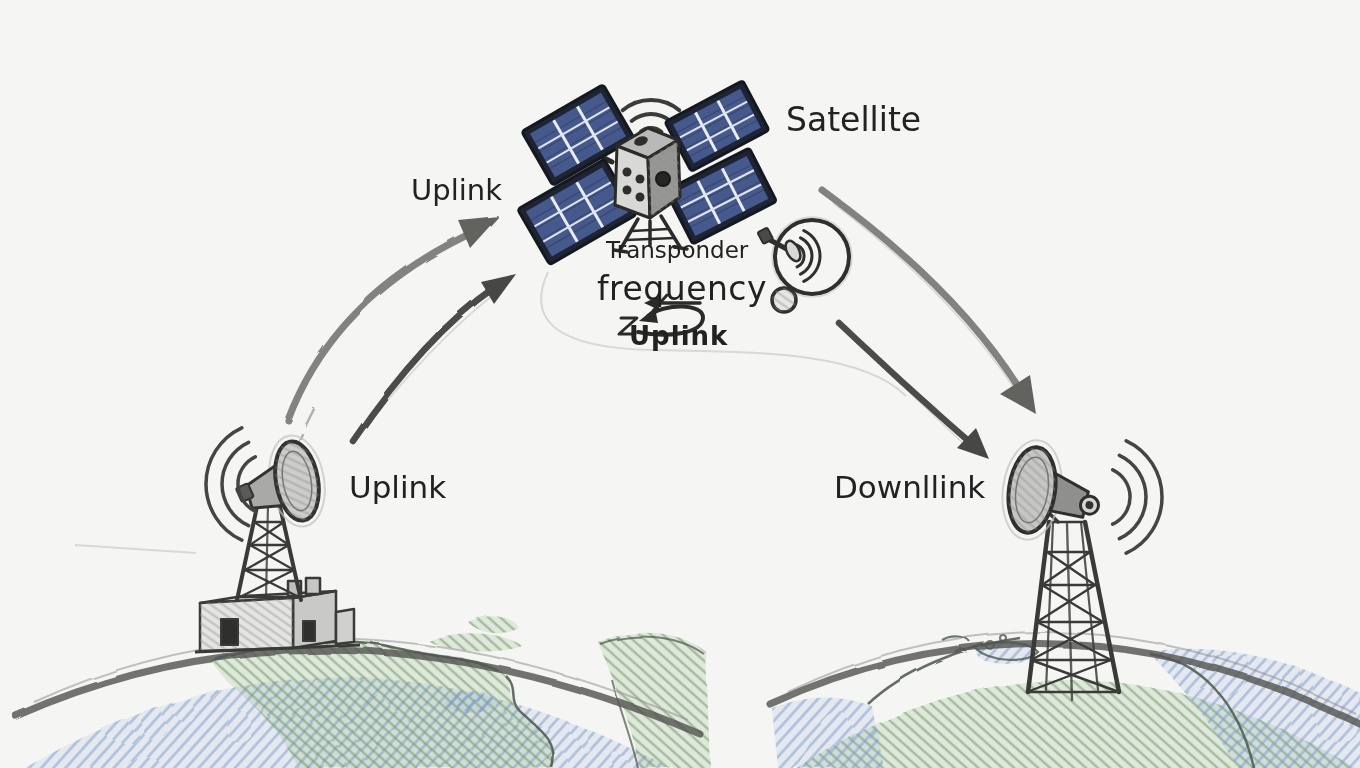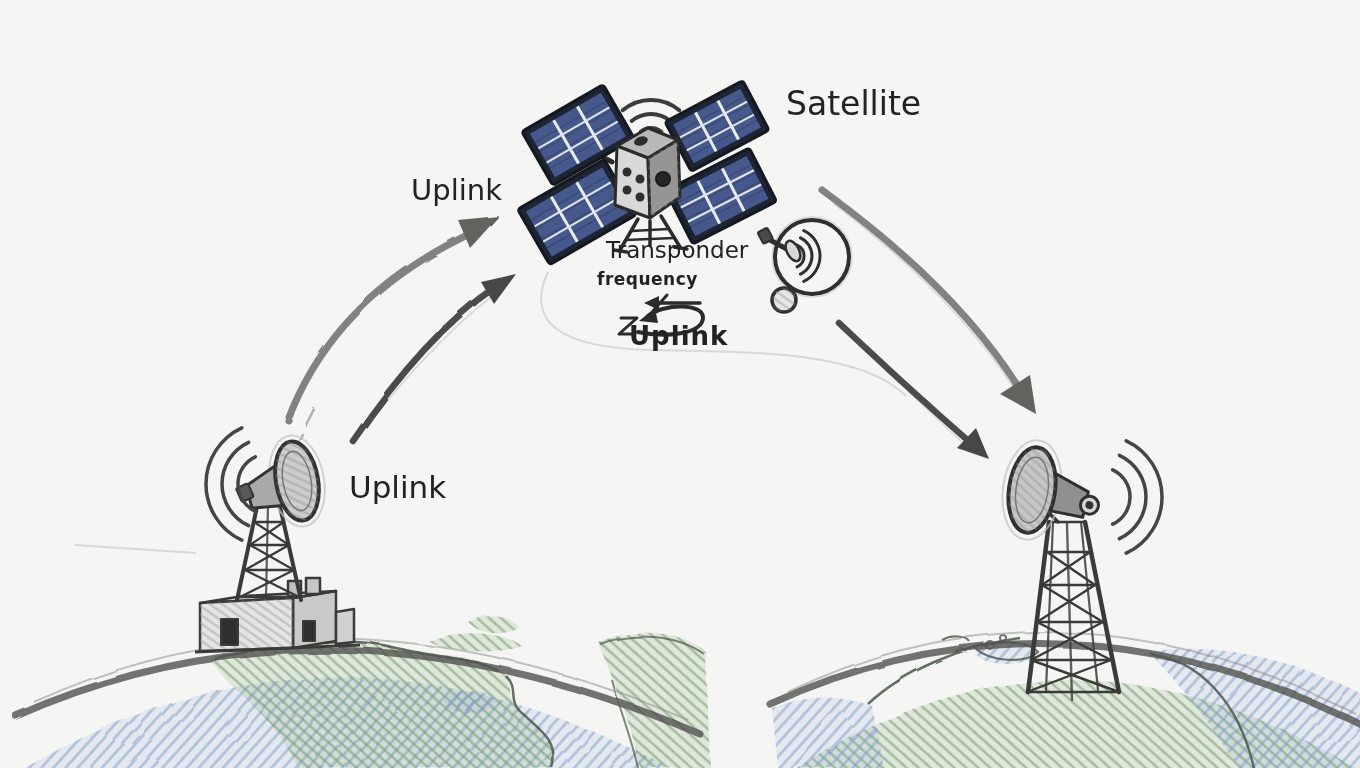--- a/index.html
+++ b/index.html
@@ -22,26 +22,26 @@
   .canvas svg{position:absolute;left:0;top:0;}
   .title{
     position:absolute;left:44px;top:30px;width:1220px;
     font-size:31px;font-weight:700;letter-spacing:-0.5px;
     color:#171717;margin:0;white-space:nowrap;
   }
   .lbl{
     position:absolute;color:var(--c-ink);white-space:nowrap;
     font-family:"DejaVu Sans", sans-serif;
   }
-  .lbl-satellite{left:786px;top:84px;font-size:33px;font-weight:500;}
+  .lbl-satellite{left:786px;top:100px;font-size:33px;font-weight:500;}
   .lbl-uplink-path{left:411px;top:173px;font-size:29px;font-weight:500;}
   .lbl-uplink-station{left:349px;top:469px;font-size:31px;font-weight:500;}
   .lbl-downlink{left:834px;top:469px;font-size:31px;font-weight:500;}
   .lbl-transponder{left:606px;top:237px;font-size:23px;font-weight:500;}
-  .lbl-frequency{left:597px;top:269px;font-size:17px;font-weight:700;letter-spacing:0.5px;text-align:right;}
+  .lbl-frequency{left:597px;top:269px;font-size:33px;font-weight:400;letter-spacing:0.5px;text-align:right;}
   .lbl-shift{left:629px;top:321px;font-size:26px;font-weight:700;letter-spacing:1px;}
 </style>
 </head>
 <body>
 
 <div class="canvas">
 
 <svg width="1360" height="768" viewBox="0 0 1360 768">
   <defs>
     <pattern id="pBlue" width="9" height="9" patternUnits="userSpaceOnUse" patternTransform="rotate(132)">
@@ -284,14 +284,15 @@
     </g>
   </g>
 </svg>
 
 <div class="lbl lbl-satellite">Satellite</div>
 <div class="lbl lbl-uplink-path">Uplink</div>
 <div class="lbl lbl-uplink-station">Uplink</div>
 <div class="lbl lbl-transponder">Transponder</div>
 <div class="lbl lbl-frequency">frequency</div>
 <div class="lbl lbl-shift">Uplink</div>
+<div class="lbl lbl-downlink">Downllink</div>
 
 </div>
 
 </body></html>

